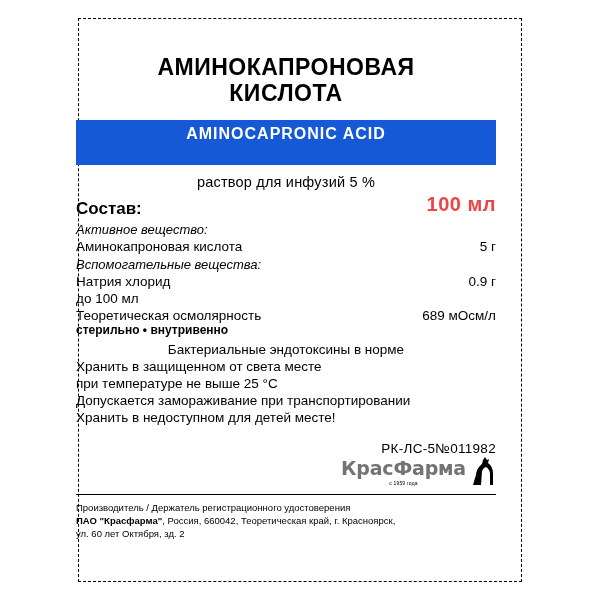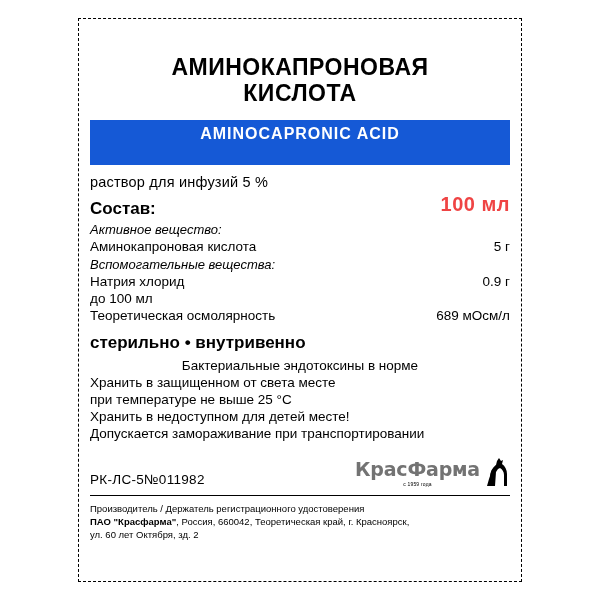--- a/index.html
+++ b/index.html
@@ -21,21 +21,21 @@
     position: absolute;
     left: 78px;
     top: 18px;
     width: 444px;
     height: 564px;
     border: 1px dashed #000000;
     box-sizing: border-box;
   }
   .label-inner {
     position: absolute;
-    left: 90px;
+    left: 76px;
     top: 30px;
     width: 420px;
     height: 540px;
     box-sizing: border-box;
   }
   .title-ru {
     text-align: center;
     font-weight: bold;
     font-size: 23px;
     line-height: 26px;
@@ -47,20 +47,21 @@
     margin-top: 14px;
     background: #1559d6;
     color: #ffffff;
     text-align: center;
     font-weight: bold;
     font-size: 16px;
     letter-spacing: 1px;
     padding: 5px 0 22px 0;
   }
   .subtitle {
+    text-align: center;
     font-size: 14.5px;
     color: #000;
     margin-top: 9px;
     letter-spacing: 0.2px;
   }
   .comp-row {
     display: flex;
     align-items: flex-end;
     justify-content: space-between;
   }
@@ -86,35 +87,35 @@
     display: flex;
     justify-content: space-between;
     font-size: 13.5px;
     color: #000;
     margin-top: 2px;
   }
   .ing-name { text-align: center; }
   .ing-val { text-align: right; white-space: nowrap; }
   .sterile {
     font-weight: bold;
-    font-size: 17px;
-    color: #000;
-    margin-top: 10px;
+    font-size: 12px;
+    color: #000;
   }
   .note {
     font-size: 13.5px;
     color: #000;
     margin-top: 2px;
   }
   .note.first { margin-top: 5px; text-align: center; }
   .reg-row {
     display: flex;
     align-items: flex-end;
-    justify-content: space-between;
+    justify-content: center;
     margin-top: 16px;
+    flex-direction: column;
   }
   .reg-num {
     font-size: 13.5px;
     color: #000;
     letter-spacing: 0.3px;
   }
   .logo-box {
     display: flex;
     align-items: center;
     gap: 4px;
@@ -193,22 +194,22 @@
     <div class="ing-line">
       <span class="ing-name">Теоретическая осмолярность</span>
       <span class="ing-val">689 мОсм/л</span>
     </div>
 
     <div class="sterile">стерильно • внутривенно</div>
 
     <div class="note first">Бактериальные эндотоксины в норме</div>
     <div class="note">Хранить в защищенном от света месте</div>
     <div class="note">при температуре не выше 25 °C</div>
+    <div class="note">Допускается замораживание при транспортировании</div>
     <div class="note">Хранить в недоступном для детей месте!</div>
-    <div class="note">Допускается замораживание при транспортировании</div>
 
     <div class="reg-row">
       <div class="reg-num">РК-ЛС-5№011982</div>
       <div class="logo-box">
         <div class="logo-left">
           <div class="logo-text"><span>Крас</span><span>Фарма</span></div>
           <div class="logo-sub">с 1959 года</div>
         </div>
         <svg class="horse" viewBox="0 0 26 30">
           <path fill="#000" d="M6 29 L6 20 C6 15 8 11 12 8 L13 4 L15 1 L17 4 L19 3 L18 7 C21 9 23 13 23 17 L23 29 L20 29 L20 18 C20 15 18.5 12.5 16 11 L14 12 L12 15 L11 29 Z"></path>

